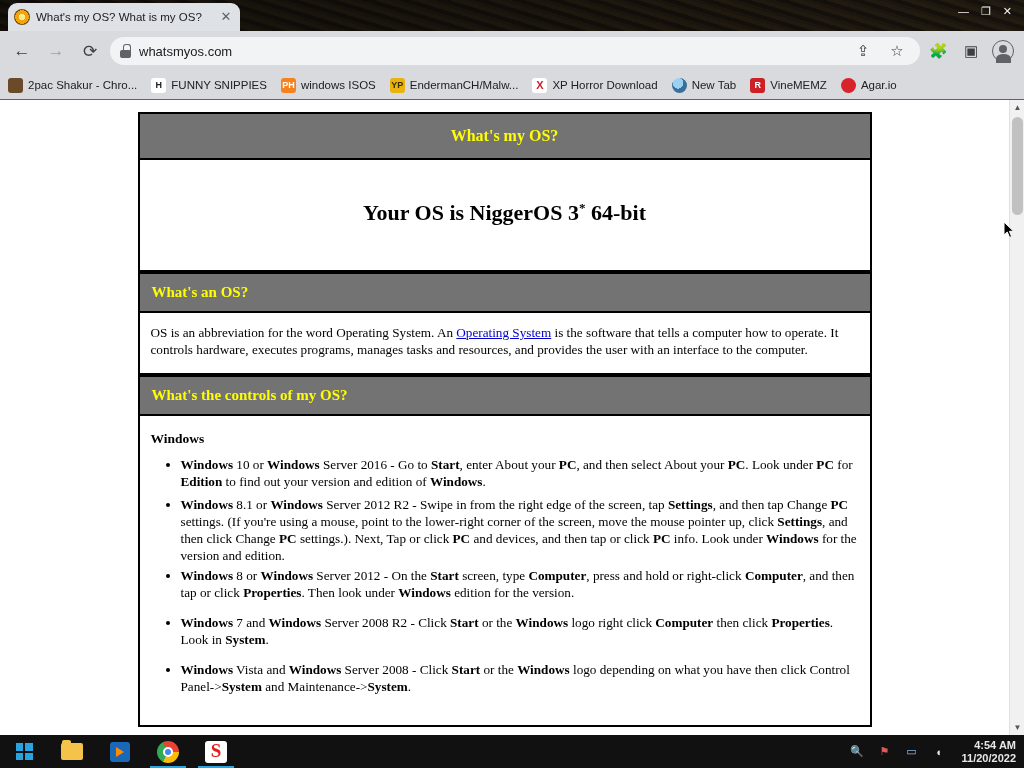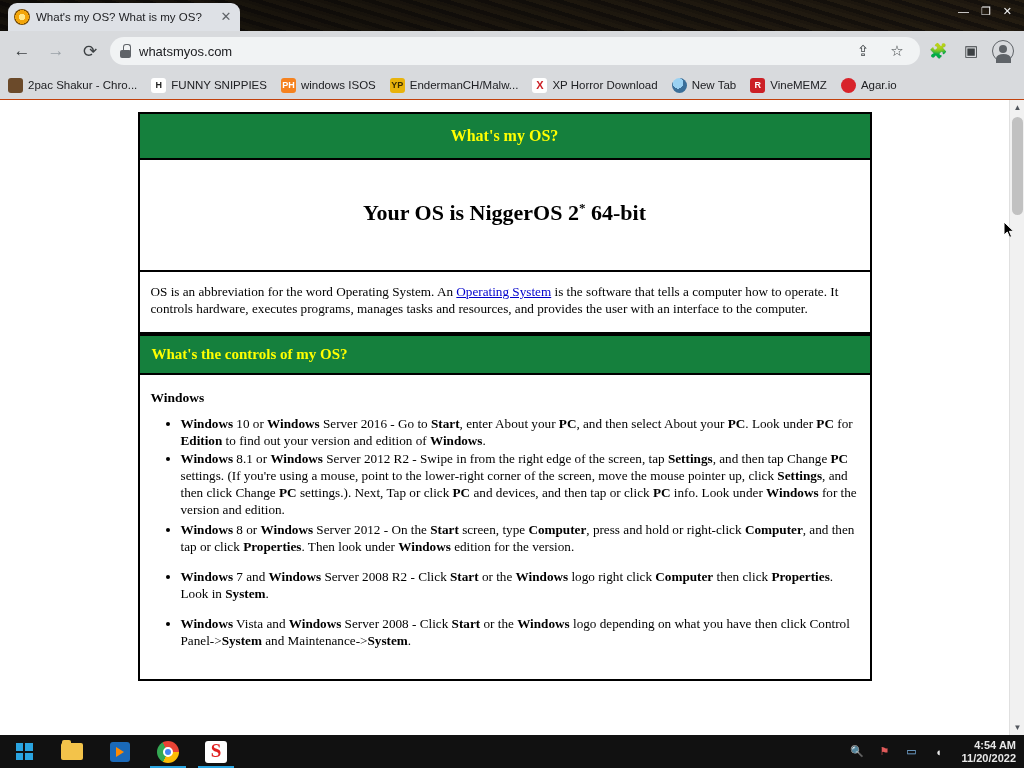--- a/index.html
+++ b/index.html
@@ -135,21 +135,21 @@
 
   
   .page {
     position: absolute; left: 0; top: 0; right: 15px; bottom: 0;
     overflow: hidden; background: #fff;
   }
   .content {
     width: 734px; margin: 0 auto; padding-top: 12px;
   }
   .band {
-    background: #15803d; color: #ffff00; border: 2px solid #000;
+    background: #737373; color: #ffff00; border: 2px solid #000;
     font-weight: bold; font-family: "Liberation Serif", serif;
   }
   .band.center { text-align: center; font-size: 16px; padding: 13px 0; }
   .band.left { text-align: left; font-size: 15px; padding: 10px 12px; }
   .white-box {
     background: #ffffff; border: 2px solid #000; border-top: none;
     font-family: "Liberation Serif", serif; color: #000;
   }
   .os-line {
     text-align: center; font-size: 22px; font-weight: bold; padding: 40px 10px 44px;
@@ -160,21 +160,21 @@
   }
   .para a { color: #0000cc; text-decoration: underline; }
   .section-body {
     padding: 14px 11px 16px; font-size: 13.2px; line-height: 1.3;
   }
   .section-body h3 {
     margin: 0 0 8px 0; font-size: 13.5px; font-weight: bold;
   }
   .section-body ul { margin: 0; padding-left: 30px; }
   .section-body li { margin: 0 0 13px 0; }
-  .section-body li:first-child { margin-bottom: 1px; }
+  .section-body li:first-child { margin-bottom: 6px; }
   .section-body li:nth-child(2) { margin-bottom: 2px; }
 
   
   .taskbar {
     position: absolute; left: 0; bottom: 0; width: 1024px; height: 33px;
     background: #111111; display: flex; align-items: center;
   }
   .start {
     width: 48px; height: 33px; display: flex; align-items: center; justify-content: center;
   }
@@ -304,24 +304,25 @@
 
   <div class="viewport">
 
     <div class="page">
       <div class="content">
 
         <div class="band center">What's my OS?</div>
 
         <div class="white-box">
           <div class="os-line">
-            <span>Your OS is NiggerOS 2</span><sup>*</sup><span> 64-bit</span>
+            <span>Your OS is NiggerOS 3</span><sup>*</sup><span> 64-bit</span>
           </div>
         </div>
 
+        <div class="band left">What's an OS?</div>
 
         <div class="white-box">
           <div class="para">
             <span>OS is an abbreviation for the word Operating System. An </span><a href="#">Operating System</a><span> is the software that tells a computer how to operate. It controls hardware, executes programs, manages tasks and resources, and provides the user with an interface to the computer.</span>
           </div>
         </div>
 
         <div class="band left">What's the controls of my OS?</div>
 
         <div class="white-box">

